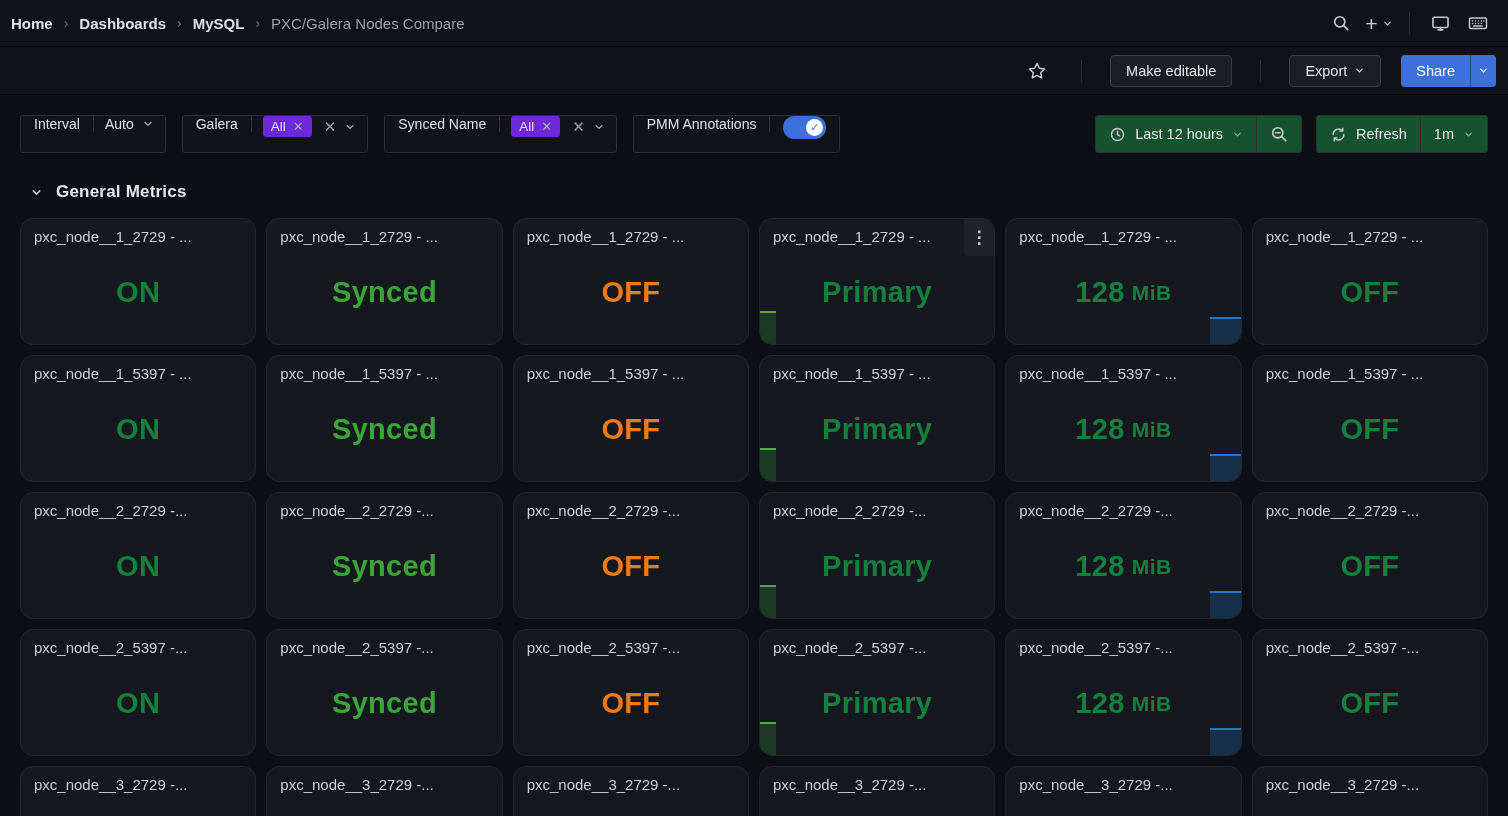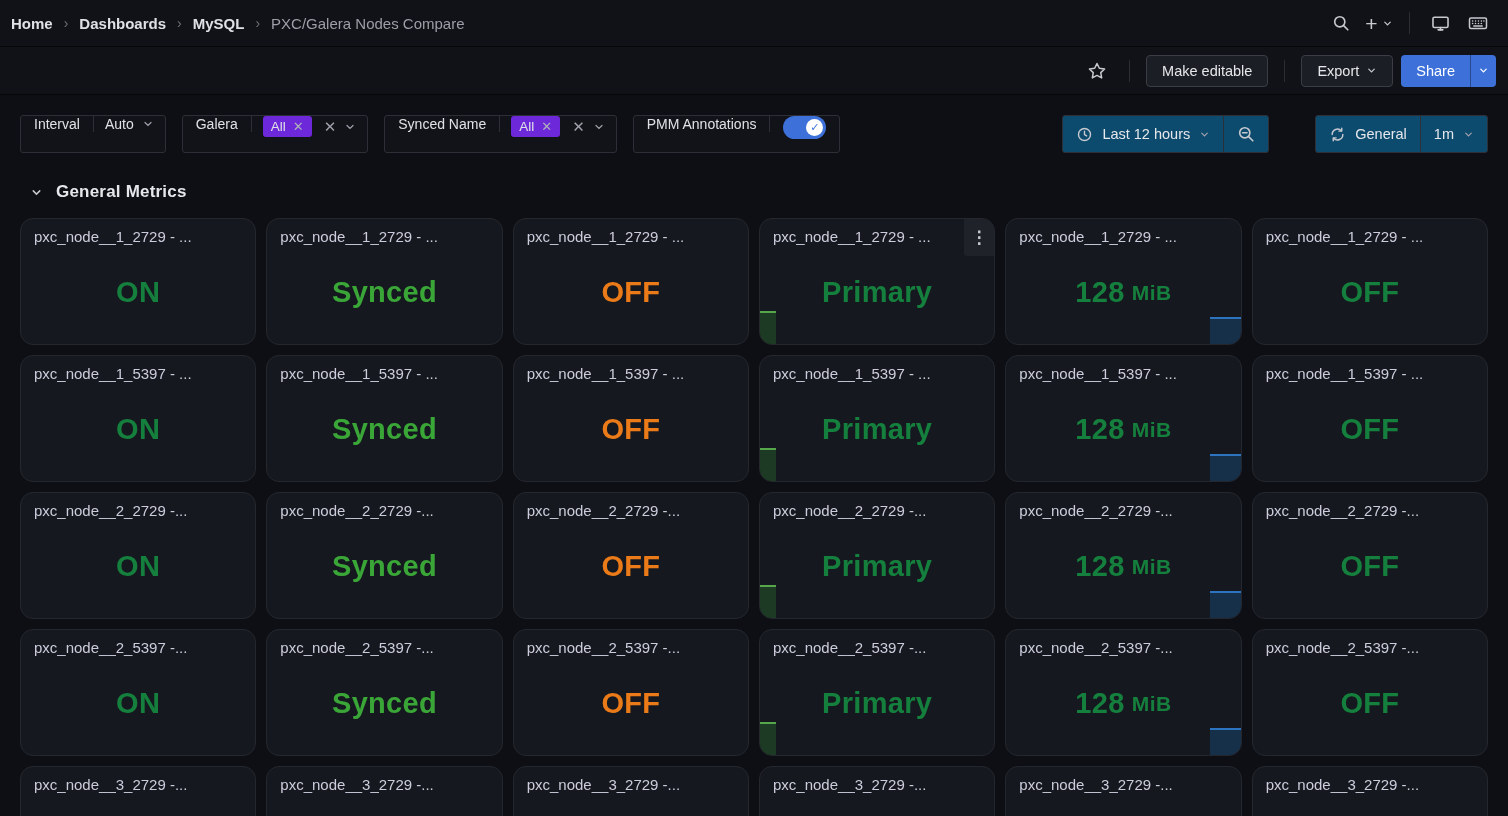--- a/index.html
+++ b/index.html
@@ -31,21 +31,21 @@
     display:flex; align-items:center; justify-content:center; gap:4px;
     font:inherit;
   }
   .plus-glyph { font-size:21px; font-weight:400; line-height:1; color:#c7c9cf; }
   .vdivider { width:1px; height:22px; background:#2b2d35; margin:0 8px; }
 
   
   .subbar {
     height:48px; background:#111218;
     display:flex; align-items:center; justify-content:flex-end;
-    padding:0 12px; gap:8px;
+    padding:0 12px; gap:20px;
     border-bottom:1px solid #060709;
   }
   .btn {
     height:32px; border-radius:4px; cursor:pointer; font:inherit;
     display:inline-flex; align-items:center; gap:7px;
     font-size:14.5px; font-weight:500;
   }
   .btn-secondary {
     background:#1c1e25; border:1px solid #3b3d46; color:#e6e7eb; padding:0 15px;
   }
@@ -93,21 +93,21 @@
   }
   .toggle .knob {
     position:absolute; right:3px; top:3px; width:17px; height:17px; border-radius:50%;
     background:#fff; display:flex; align-items:center; justify-content:center;
     color:var(--accent); font-size:11px; font-weight:700;
   }
 
   .filters-right { display:flex; align-items:center; gap:14px; }
   .time-box {
     display:flex; align-items:stretch; height:38px;
-    background:#0c4a6e; border:1px solid #2e3039; border-radius:3px;margin-left:32px;
+    background:#14532d; border:1px solid #2e3039; border-radius:3px;
   }
   .time-btn {
     background:none; border:none; color:#e6e7eb; font:inherit; font-size:14.5px;
     font-weight:500; cursor:pointer; display:flex; align-items:center; gap:9px; padding:0 13px;
   }
   .time-box .split { border-left:1px solid #2e3039; }
 
   
   .section-header {
     margin-top:26px; padding:0 20px 0 30px; height:26px;
@@ -332,21 +332,21 @@
     <div class="time-box">
       <button class="time-btn">
         <span class="icon">
           <svg width="17" height="17" viewBox="0 0 24 24" fill="none" stroke="currentColor" stroke-width="2" stroke-linecap="round" stroke-linejoin="round">
               <path d="M4.5 12a7.5 7.5 0 0 1 13-5.2"></path>
               <path d="M18 3.2v4h-4"></path>
               <path d="M19.5 12a7.5 7.5 0 0 1-13 5.2"></path>
               <path d="M6 20.8v-4h4"></path>
             </svg>
         </span>
-        <span>General</span>
+        <span>Refresh</span>
       </button>
       <button class="time-btn split">
         <span>1m</span>
         <span class="icon">
           <svg width="11" height="11" viewBox="0 0 20 20" fill="none" stroke="#9fa1ab" stroke-width="2.2" stroke-linecap="round">
               <path d="M5 7.5l5 5 5-5"></path>
             </svg>
         </span>
       </button>
     </div>

